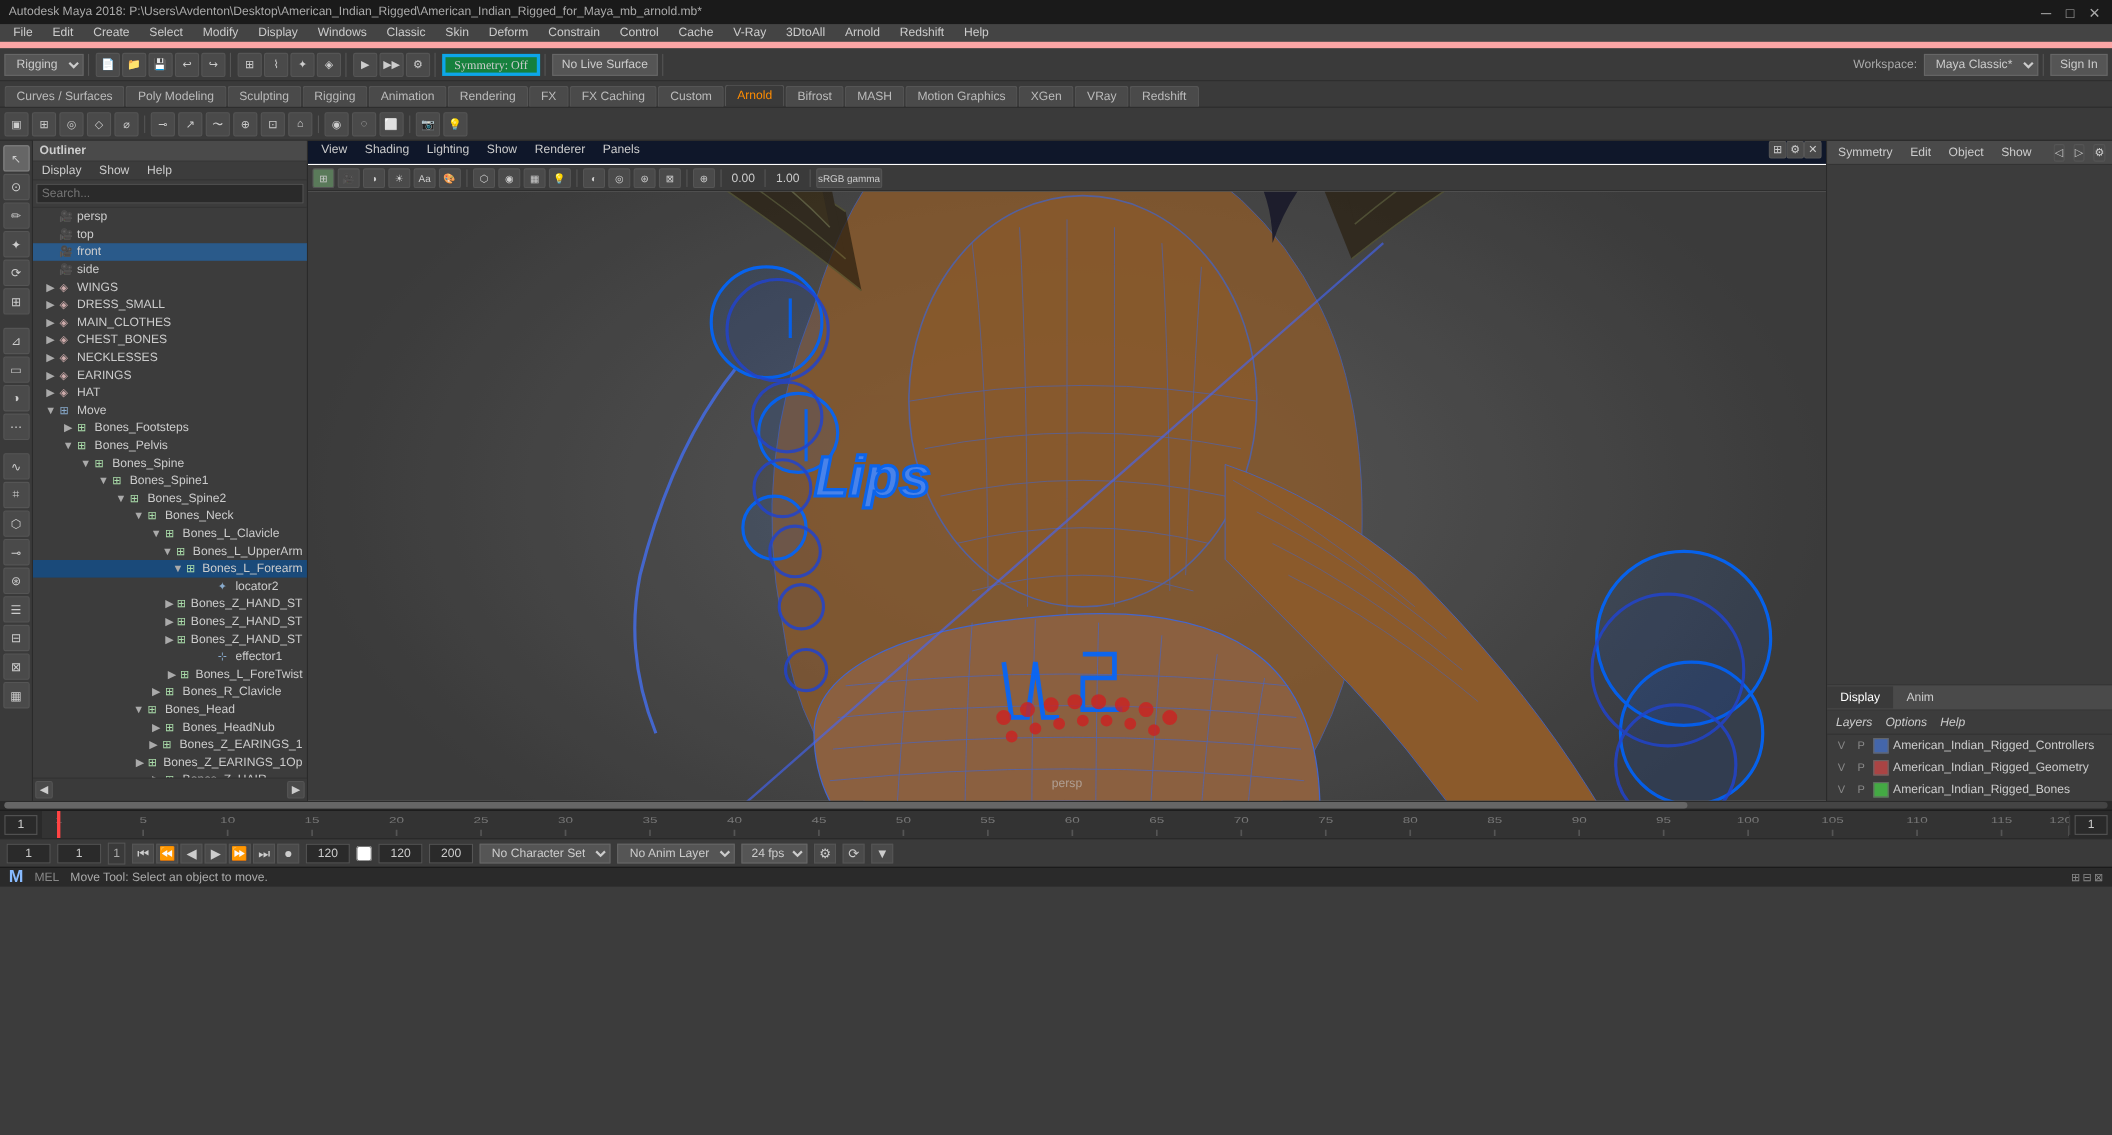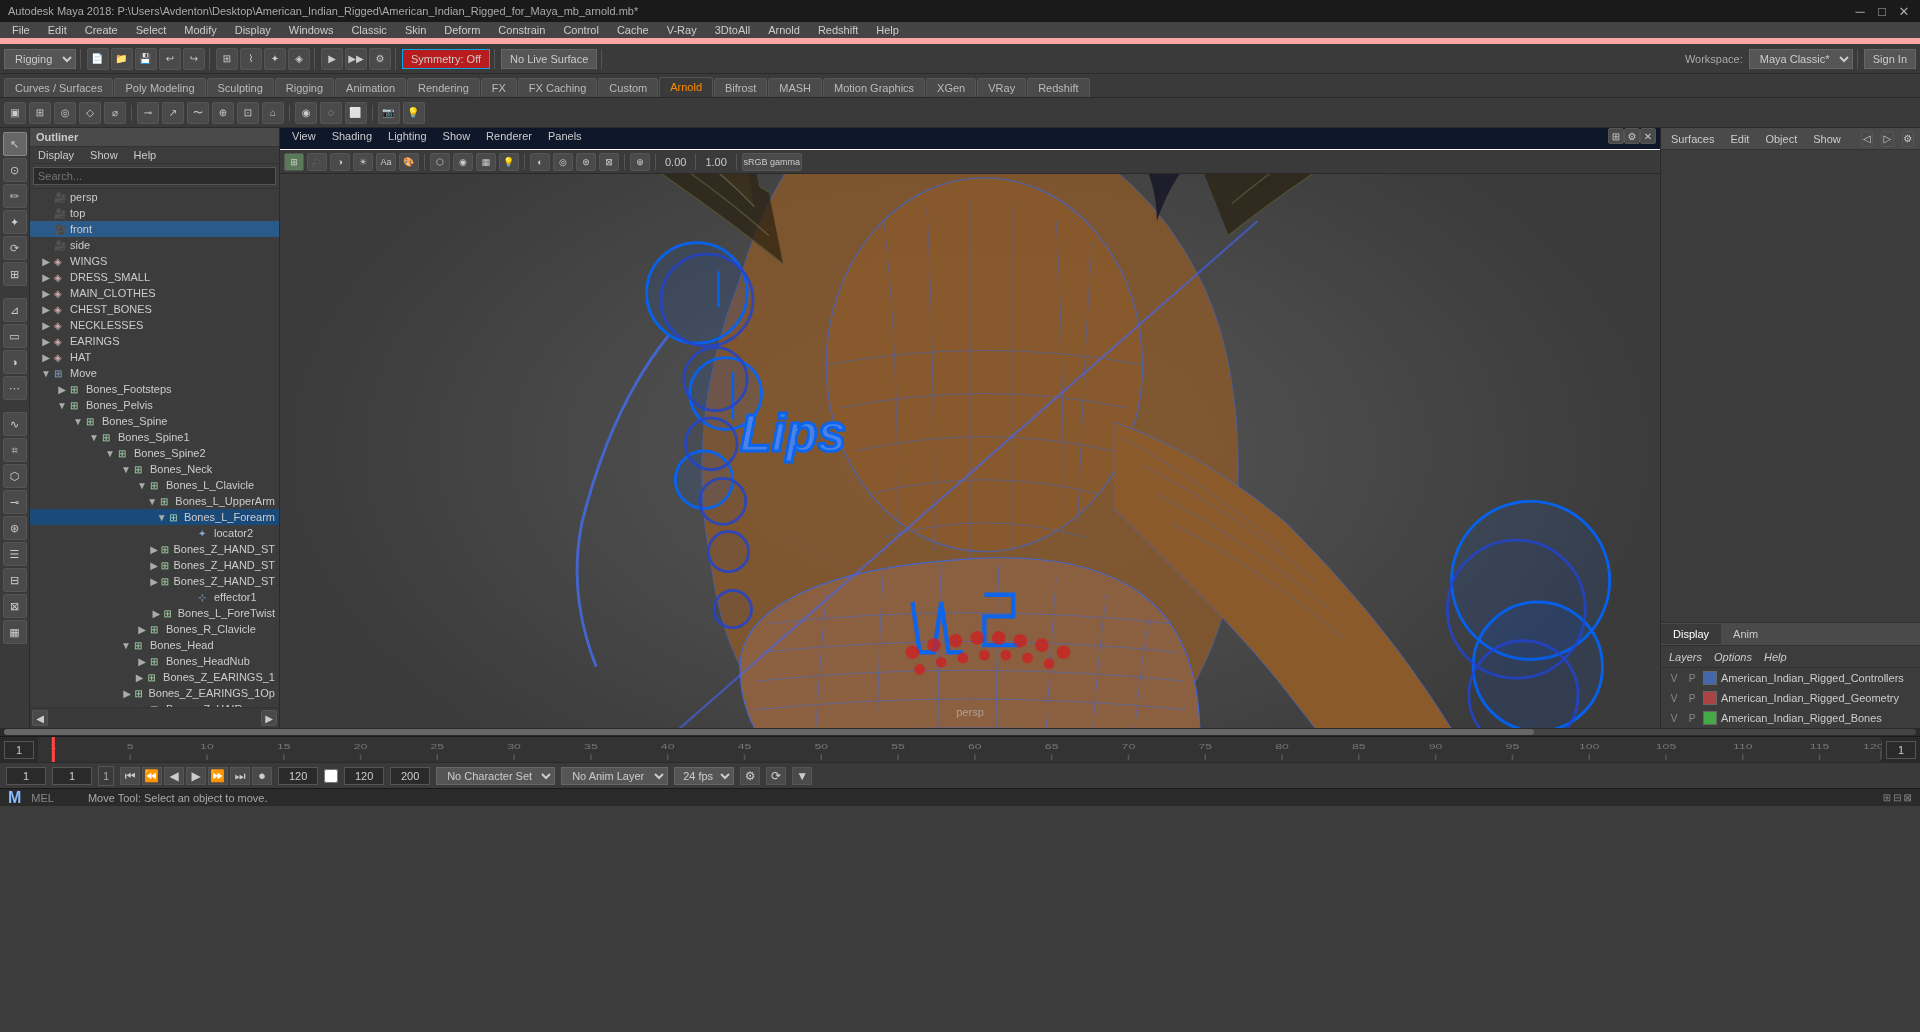--- a/index.html
+++ b/index.html
@@ -14,21 +14,21 @@
     
     #menubar { background: #444; height: 22px; display: flex; align-items: center; padding: 0 4px; border-bottom: 6px solid #fca5a5; }
     #menubar-left { display: flex; align-items: center; gap: 2px; }
     .menu-item { padding: 2px 8px; color: #ccc; cursor: pointer; font-size: 11px; }
     
     
     #toolbar { background: #3a3a3a; height: 30px; display: flex; align-items: center; padding: 0 4px; border-bottom: 1px solid #2a2a2a; gap: 4px; }
     .toolbar-group { display: flex; align-items: center; gap: 2px; border-right: 1px solid #555; padding-right: 4px; margin-right: 2px; }
     .toolbar-btn { width: 22px; height: 22px; background: #4a4a4a; border: 1px solid #555; color: #ccc; cursor: pointer; display: flex; align-items: center; justify-content: center; font-size: 10px; border-radius: 2px; }
     .workspace-dropdown { background: #555; border: 1px solid #666; color: #ccc; padding: 2px 6px; font-size: 11px; height: 20px; cursor: pointer; }
-    .sym-off { background: #b91c1c; padding: 2px 8px; font-size: 11px; color: #ccc; border: 1px solid #0ea5e9; cursor: pointer; height: 20px; }
+    .sym-off { background: #15803d; padding: 2px 8px; font-size: 11px; color: #ccc; border: 3px solid #0ea5e9; cursor: pointer; height: 20px; font-family: Liberation Serif, serif; }
     .no-live { background: #555; padding: 2px 8px; font-size: 11px; color: #ccc; border: 1px solid #666; cursor: pointer; height: 20px; }
     .sign-in { background: #555; padding: 2px 8px; font-size: 11px; color: #ccc; border: 1px solid #666; cursor: pointer; height: 20px; }
     
     
     #tabrow { background: #3a3a3a; height: 24px; display: flex; align-items: flex-end; border-bottom: 1px solid #2a2a2a; padding-left: 4px; }
     .tab { padding: 3px 10px; font-size: 11px; color: #bbb; cursor: pointer; background: #4a4a4a; border: 1px solid #555; border-bottom: none; margin-right: 1px; border-radius: 3px 3px 0 0; }
     .tab.active { background: #3a3a3a; color: #ff8c00; border-bottom: 1px solid #3a3a3a; }
     
     
     #toolbar2 { background: #3a3a3a; height: 30px; display: flex; align-items: center; padding: 0 4px; border-bottom: 1px solid #2a2a2a; gap: 3px; }
@@ -87,21 +87,21 @@
     .layer-color.green { background: #44aa44; }
     
     
     #timeline { background: #2a2a2a; height: 26px; border-top: 1px solid #1a1a1a; display: flex; align-items: center; padding: 0; overflow: hidden; position: relative; }
     
     
     #bottom { background: #3a3a3a; height: 26px; display: flex; align-items: center; padding: 0 6px; border-top: 1px solid #2a2a2a; gap: 6px; }
     .bottom-num { background: #2a2a2a; border: 1px solid #555; color: #ccc; width: 40px; height: 18px; font-size: 11px; text-align: center; padding: 1px; }
     .bottom-btn { width: 20px; height: 18px; background: #4a4a4a; border: 1px solid #555; color: #ccc; cursor: pointer; display: flex; align-items: center; justify-content: center; font-size: 12px; }
     .play-controls { display: flex; gap: 2px; }
-    .no-char { background: #555; border: 1px solid #666; color: #ccc; padding: 0 6px; height: 18px; font-size: 11px; cursor: pointer; }
+    .no-char { background: #555; border: 1px solid #666; color: #ccc; padding: 0 6px; height: 18px; font-size: 11px; cursor: pointer; text-align: center; }
     .fps-drop { background: #555; border: 1px solid #666; color: #ccc; padding: 0 4px; height: 18px; font-size: 11px; cursor: pointer; }
     
     
     #statusbar { background: #2a2a2a; height: 18px; display: flex; align-items: center; padding: 0 8px; border-top: 1px solid #1a1a1a; gap: 10px; }
     #mel-label { color: #888; font-size: 11px; margin-right: 8px; }
     #status-msg { color: #aaa; font-size: 11px; flex: 1; }
     
     
     #maya-logo { position: fixed; bottom: 18px; left: 0; width: 30px; height: 30px; display: flex; align-items: center; justify-content: center; background: #1a1a1a; }
     
@@ -685,21 +685,21 @@
           <text x="-22" y="16" fill="#4444ff" font-size="8">Z</text>
         </g>
 
       </svg>
       <div id="vp-label">persp</div>
     </div>
   </div>
 
   <div id="right-panel">
     <div id="channel-header">
-      <span class="channel-menu">Surfaces</span>
+      <span class="channel-menu">Symmetry</span>
       <span class="channel-menu">Edit</span>
       <span class="channel-menu">Object</span>
       <span class="channel-menu">Show</span>
       <div style="flex:1"></div>
       <button class="toolbar-btn" style="width:16px;height:16px;">◁</button>
       <button class="toolbar-btn" style="width:16px;height:16px;">▷</button>
       <button class="toolbar-btn" style="width:16px;height:16px;">⚙</button>
     </div>
     <div id="channel-body" style="flex:1; background:#3c3c3c;">
       
@@ -865,21 +865,21 @@
   <select class="fps-drop">
     <option>24 fps</option>
   </select>
   <button class="bottom-btn">⚙</button>
   <button class="bottom-btn">⟳</button>
   <button class="bottom-btn">▼</button>
 </div>
 
 <div id="statusbar">
   <span id="maya-logo" style="color:#88bbff; font-weight:bold; font-size:16px; font-family:Arial; position:static; background:transparent; width:auto; height:auto; display:inline;">M</span>
-  <span id="mel-label" style="color:#888; margin-right:24px;">MEL</span>
+  <span id="mel-label" style="color:#888; margin-right:0;">MEL</span>
   <span id="status-msg">Move Tool: Select an object to move.</span>
   <div style="flex:1"></div>
   <div style="display:flex; gap:2px;">
     <span style="color:#888; font-size:10px;">⊞</span>
     <span style="color:#888; font-size:10px;">⊟</span>
     <span style="color:#888; font-size:10px;">⊠</span>
   </div>
 </div>
 
 </body></html>

